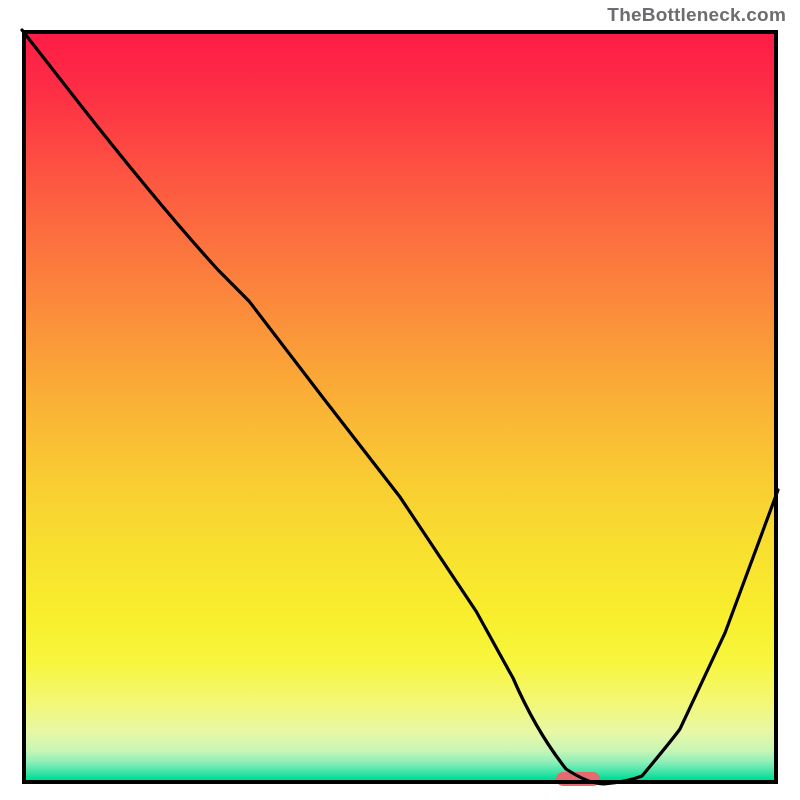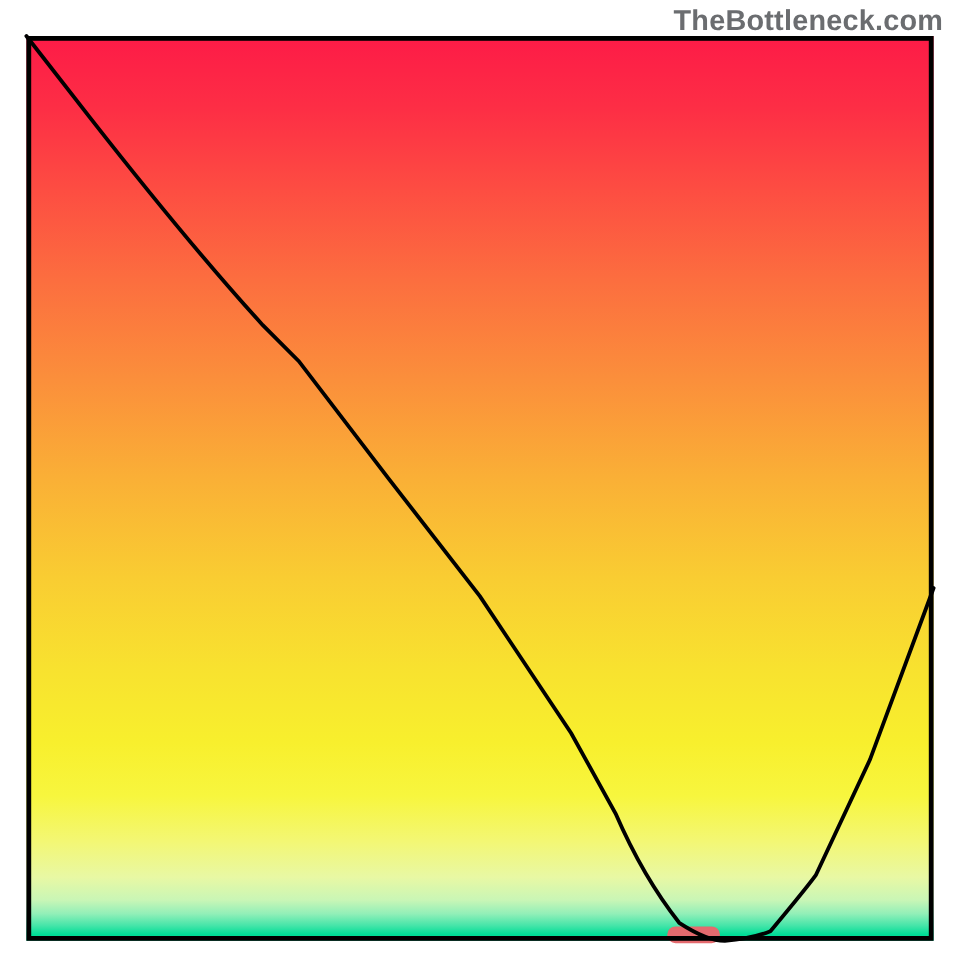--- a/index.html
+++ b/index.html
@@ -14,21 +14,21 @@
   .stage {
     position: relative;
     width: 800px;
     height: 800px;
   }
   .watermark {
     position: absolute;
     top: 4px;
     right: 14px;
     color: #6b6d70;
-    font-size: 24px;
+    font-size: 19px;
     font-weight: 600;
     letter-spacing: 0.2px;
     z-index: 20;
   }
   .plot-frame {
     position: absolute;
     left: 22px;
     top: 30px;
     width: 756px;
     height: 754px;

